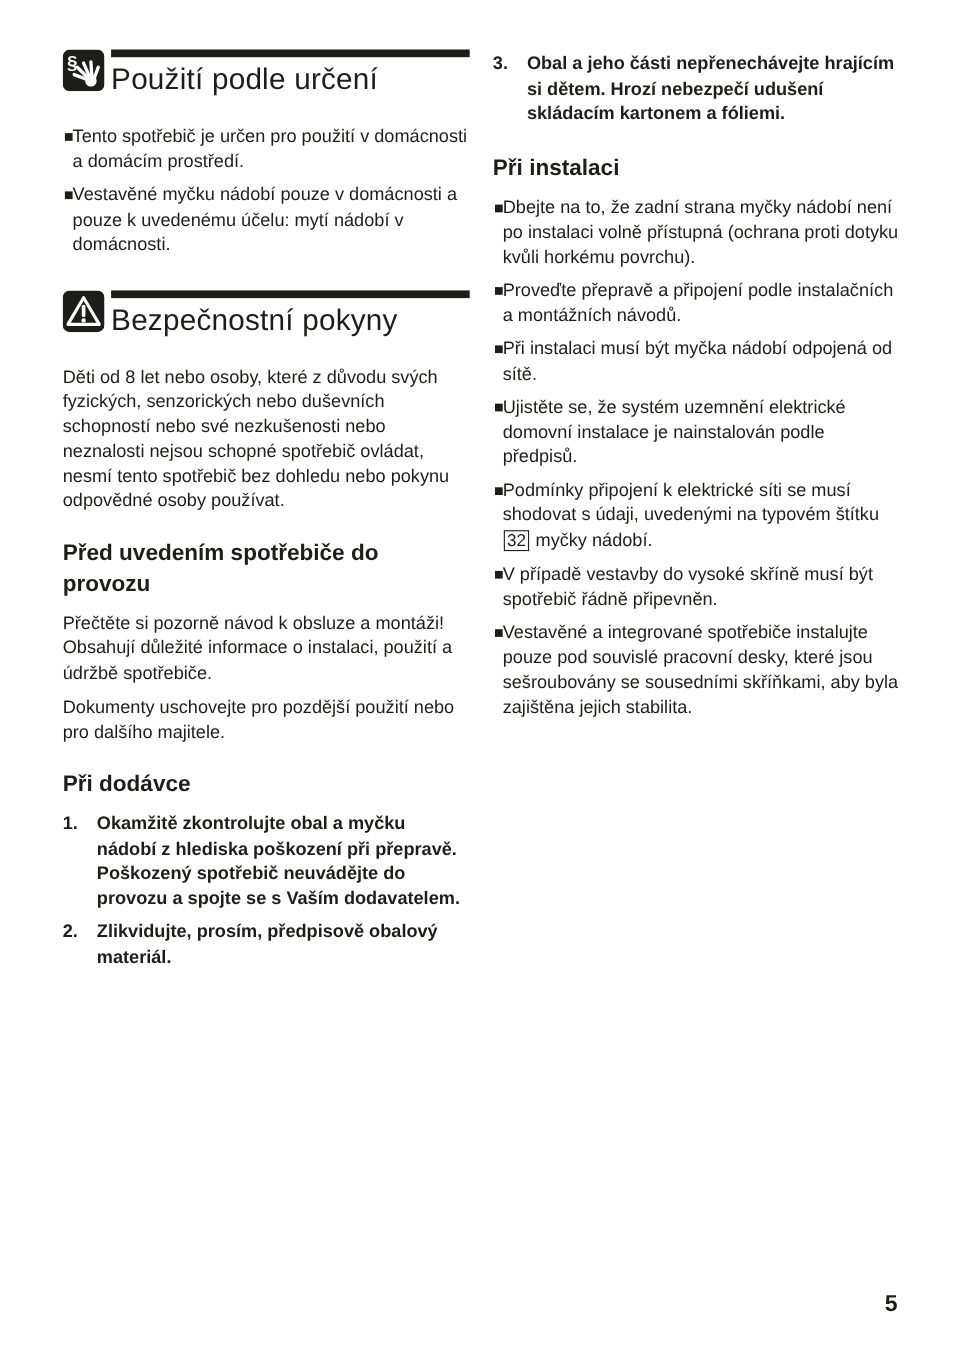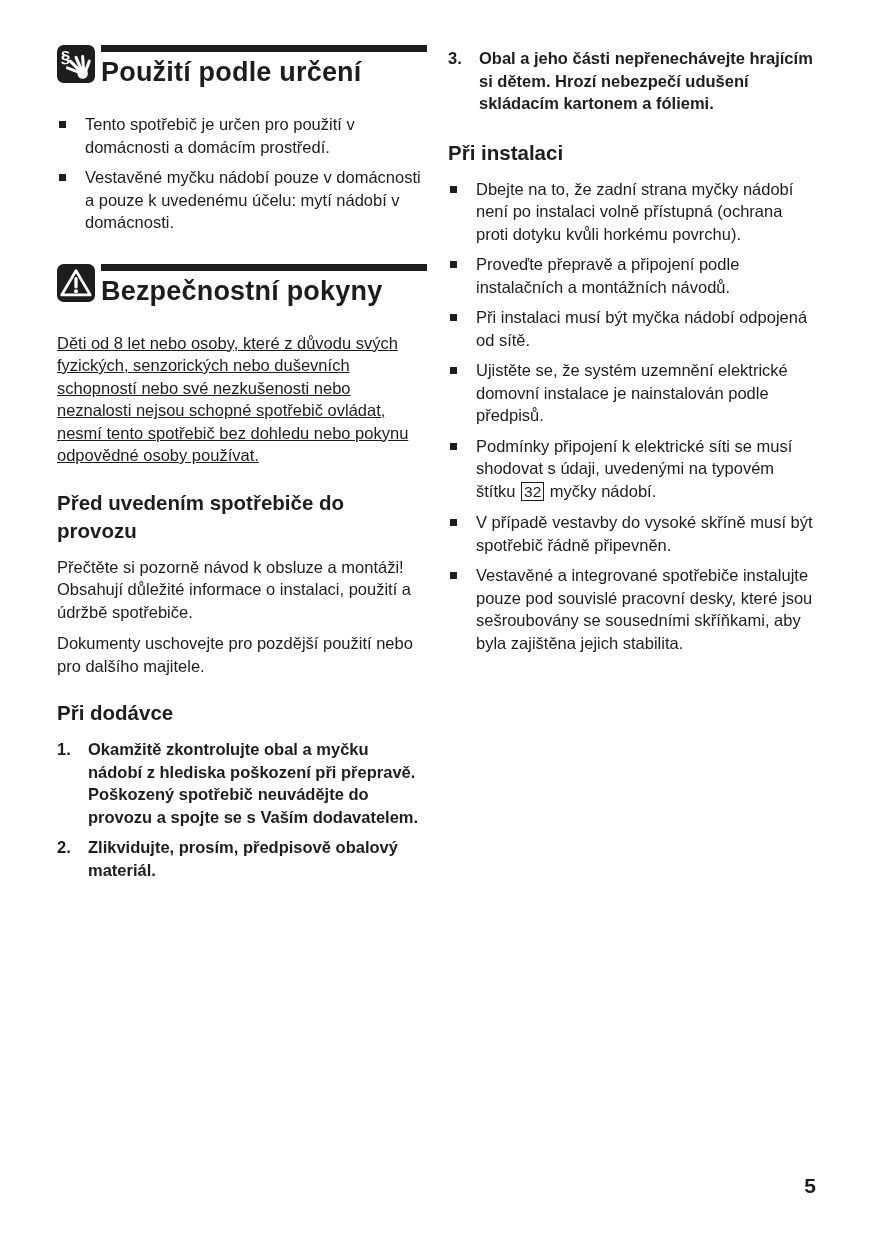--- a/index.html
+++ b/index.html
@@ -18,38 +18,38 @@
     gap: 21px;
   }
   .col { width: 370px; flex: none; }
 
   
   .section-header { display: flex; gap: 6px; margin-bottom: 25px; }
   .icon-box { width: 38px; height: 38px; flex: none; }
   .header-main { flex: 1; min-width: 0; }
   .rule { height: 7px; background: #1d1d1b; }
   h1 {
-    font-size: 27px; font-weight: bold;
+    font-size: 27px; font-weight: normal;
     margin: 5px 0 0 0; line-height: 1.15;
     letter-spacing: 0.2px;
   }
 
   h2 {
     font-size: 20.5px; font-weight: bold;
     line-height: 28px;
     margin: 22px 0 11px 0;
   }
   h2.first { margin-top: 24px; }
 
   p.body { font-size: 16.5px; line-height: 22.5px; margin: 0 0 9px 0; }
-  p.intro { margin-bottom: 20px; text-decoration: underline; }
+  p.intro { margin-bottom: 20px; }
 
   .bullet { display: flex; margin-bottom: 8px; font-size: 16.5px; line-height: 22.5px; }
   .marker { width: 7px; height: 7px; background: #1d1d1b; margin: 8px 0 0 2px; flex: none; }
-  .bullet-text { margin-left: 19px; flex: 1; }
+  .bullet-text { flex: 1; }
 
   .numitem { display: flex; margin-bottom: 8px; font-size: 16.5px; line-height: 22.5px; }
   .num { font-weight: bold; width: 31px; flex: none; }
   .numitem-text { flex: 1; font-weight: bold; }
 
   .ref-box {
     border: 1.5px solid #1d1d1b;
     padding: 0 2px;
     margin: 0 1px;
     font-size: 15.5px;

